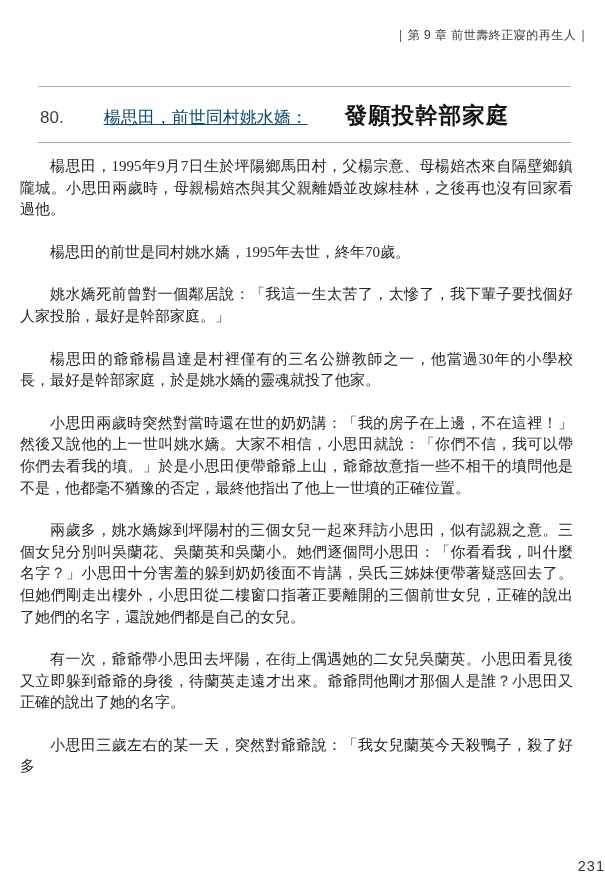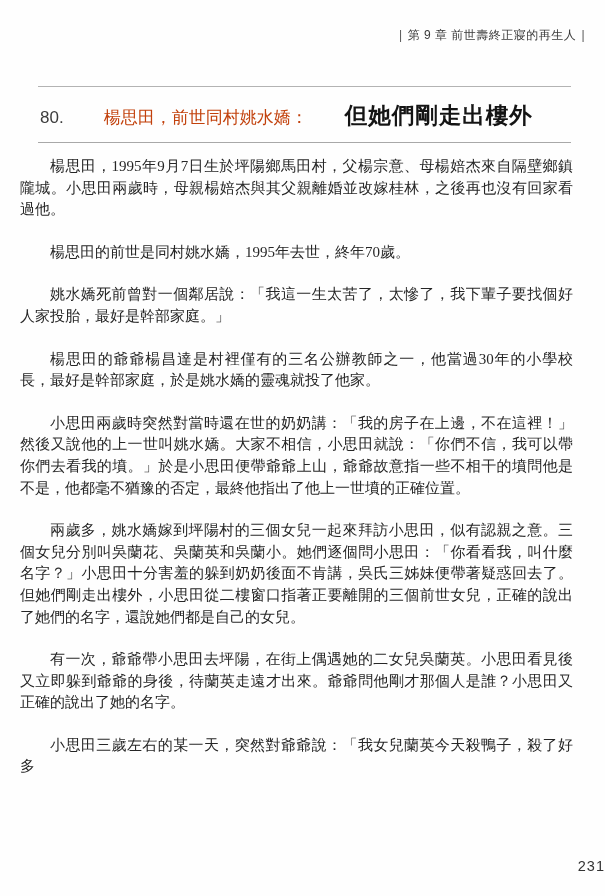--- a/index.html
+++ b/index.html
@@ -28,21 +28,21 @@
     border-bottom:1px solid #a8a8a8;
     padding:13px 0 11px 2px;
   }
   .title-line { white-space:nowrap; display:flex; align-items:baseline;gap:35px; }
   .title-number {
     font-family:"Liberation Sans", sans-serif;
     font-size:17px; color:#3c3c3c; margin-right:5px;
   }
   .title-prefix {
     font-family:"Liberation Sans", sans-serif;
-    font-size:17px; color:#c2410c;
+    font-size:17px; color:#0c4a6e;text-decoration:underline;
   }
   .title-emphasis {
     font-family:"Liberation Sans", sans-serif;
     font-size:22.5px; font-weight:900; color:#141414;
     letter-spacing:1px; margin-left:2px;
   }
   .content {
     position:absolute;
     top:156px; left:20px; right:32px;
     text-align:justify;
@@ -70,21 +70,21 @@
 <div class="page">
 
   <div class="running-head">
     <span class="bar">|</span><span>第 9 章 前世壽終正寢的再生人</span><span class="bar">|</span>
   </div>
 
   <div class="title-block">
     <div class="title-line">
       <span class="title-number">80.</span>
       <span class="title-prefix">楊思田，前世同村姚水嬌：</span>
-      <span class="title-emphasis">但她們剛走出樓外</span>
+      <span class="title-emphasis">發願投幹部家庭</span>
     </div>
   </div>
 
   <div class="content">
       <p class="para">楊思田，1995年9月7日生於坪陽鄉馬田村，父楊宗意、母楊婄杰來自隔壁鄉鎮隴城。小思田兩歲時，母親楊婄杰與其父親離婚並改嫁桂林，之後再也沒有回家看過他。</p>
       <p class="para">楊思田的前世是同村姚水嬌，1995年去世，終年70歲。</p>
       <p class="para">姚水嬌死前曾對一個鄰居說：「我這一生太苦了，太慘了，我下輩子要找個好人家投胎，最好是幹部家庭。」</p>
       <p class="para">楊思田的爺爺楊昌達是村裡僅有的三名公辦教師之一，他當過30年的小學校長，最好是幹部家庭，於是姚水嬌的靈魂就投了他家。</p>
       <p class="para">小思田兩歲時突然對當時還在世的奶奶講：「我的房子在上邊，不在這裡！」然後又說他的上一世叫姚水嬌。大家不相信，小思田就說：「你們不信，我可以帶你們去看我的墳。」於是小思田便帶爺爺上山，爺爺故意指一些不相干的墳問他是不是，他都毫不猶豫的否定，最終他指出了他上一世墳的正確位置。</p>
       <p class="para">兩歲多，姚水嬌嫁到坪陽村的三個女兒一起來拜訪小思田，似有認親之意。三個女兒分別叫吳蘭花、吳蘭英和吳蘭小。她們逐個問小思田：「你看看我，叫什麼名字？」小思田十分害羞的躲到奶奶後面不肯講，吳氏三姊妹便帶著疑惑回去了。但她們剛走出樓外，小思田從二樓窗口指著正要離開的三個前世女兒，正確的說出了她們的名字，還說她們都是自己的女兒。</p>

